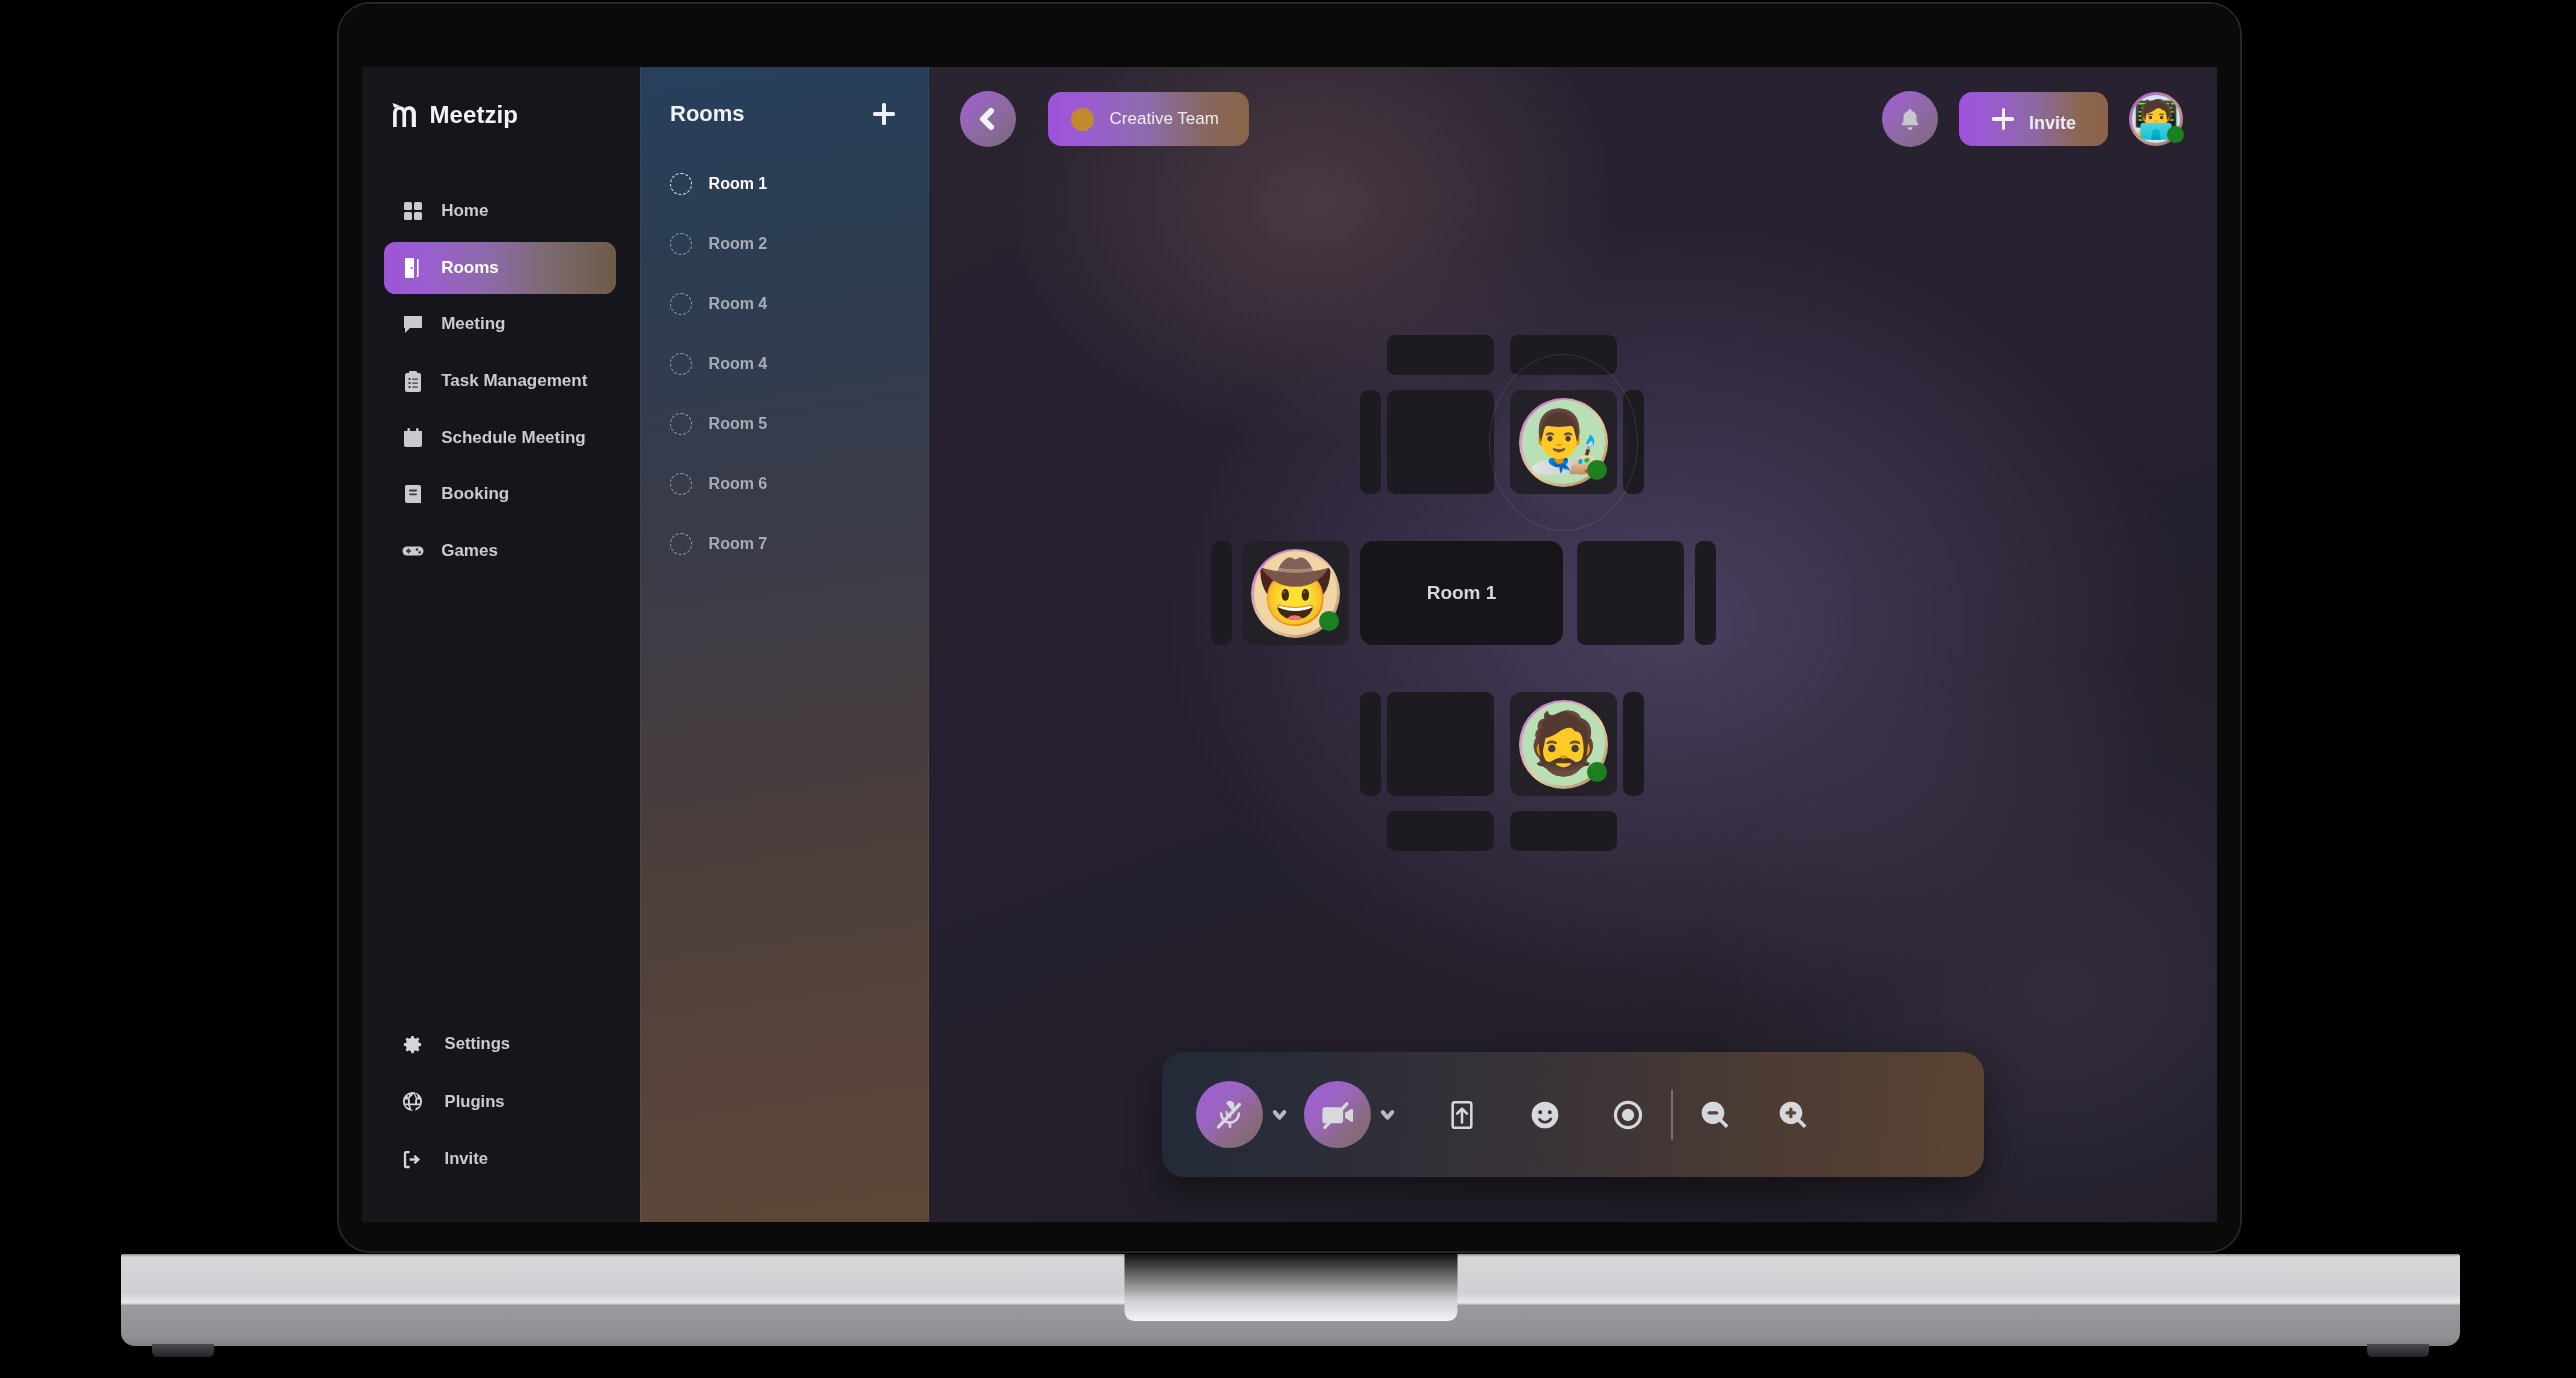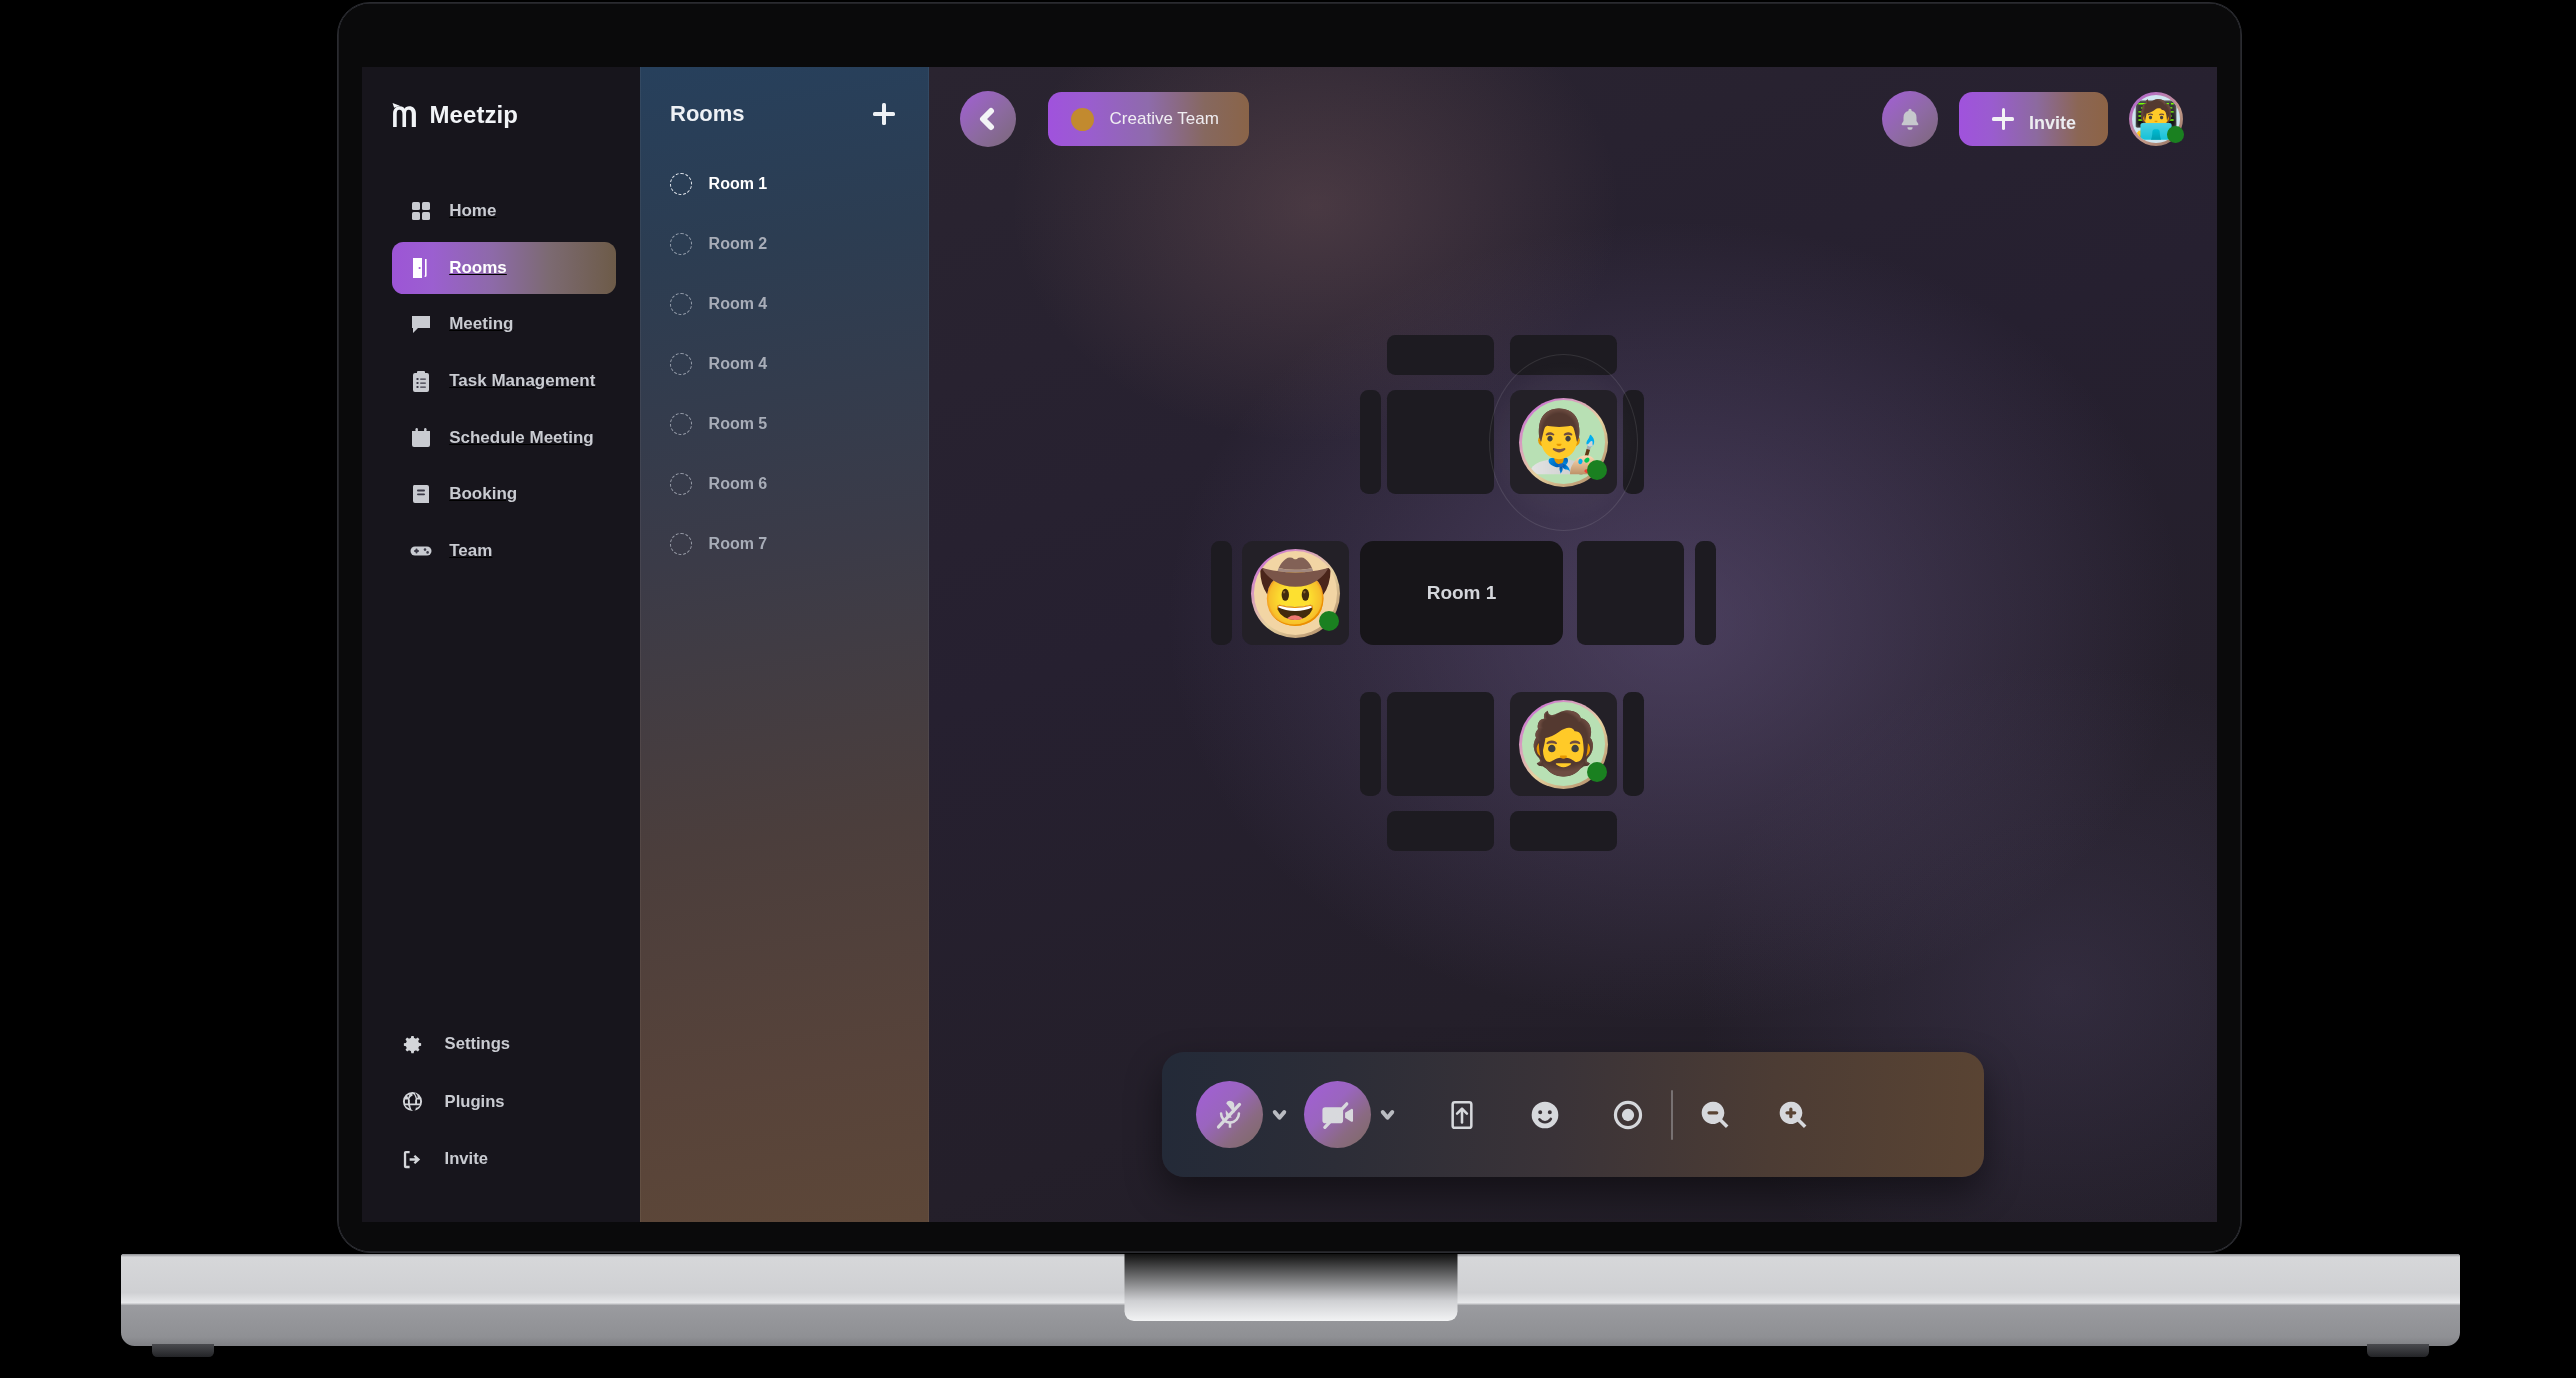--- a/index.html
+++ b/index.html
@@ -48,21 +48,21 @@
     width:278px; height:100%; flex:0 0 278px; position:relative;
     background:linear-gradient(172deg,#253category 0%,#253a55 0%,#2b3a52 14%,
       #3a3946 38%,#4a3d3b 62%,#55423a 80%,#5b4539 100%);
     padding:0; display:flex; flex-direction:column;
   }
   .sb-brand{ display:flex; align-items:center; gap:11.4px; padding:34px 0 0 29px; }
   .sb-brand .logo{ width:27px; height:27px; position:relative; flex:0 0 27px; }
   .sb-brand .name{ font-size:24px; font-weight:700; color:#f2f4f7; letter-spacing:0.1px;text-align:center;}
 
   .sb-nav{ margin-top:56px; display:flex; flex-direction:column; gap:4.7px;
-    padding:0 24px 0 30px;text-decoration:underline; }
+    padding:0 24px 0 22px; }
   .sb-item{
     display:flex; align-items:center; gap:15.6px; height:52px; padding-left:16.6px;
     border-radius:11.4px; cursor:pointer;
   }
   .sb-item .lbl{ font-size:17px; font-weight:600; color:#c9cbd1; }
   .sb-item.active{
     background:linear-gradient(90deg,#9d55d6 0%,#9b5fd0 18%,#8d6aa8 45%,
       #7c6a72 70%,#6d5b48 100%);
   }
   .sb-item.active .lbl{ color:#ffffff; }
@@ -305,21 +305,21 @@
         <div class="sb-item">
           <span class="sb-icon">
             <svg viewBox="0 0 24 24">
                 <rect x="1.5" y="7.5" width="21" height="9" rx="4.5"></rect>
                 <rect x="5" y="11" width="5" height="2" rx="1" fill="#3a3946"></rect>
                 <rect x="6.5" y="9.5" width="2" height="5" rx="1" fill="#3a3946"></rect>
                 <circle cx="16" cy="10.6" r="1.3" fill="#3a3946"></circle>
                 <circle cx="18.6" cy="13.4" r="1.3" fill="#3a3946"></circle>
               </svg>
           </span>
-          <span class="lbl">Team</span>
+          <span class="lbl">Games</span>
         </div>
       </nav>
 
       <div class="sb-bottom">
         <div class="sb-item">
           <span class="sb-icon">
             <svg viewBox="0 0 24 24">
                 <path d="M12 8.6a3.4 3.4 0 1 0 0 6.8 3.4 3.4 0 0 0 0-6.8zm9 4.6v-2.4l-2.3-.5a7 7 0 0 0-.8-1.9l1.3-2-1.7-1.7-2 1.3a7 7 0 0 0-1.9-.8L13.2 3h-2.4l-.5 2.3a7 7 0 0 0-1.9.8l-2-1.3L4.7 6.5l1.3 2a7 7 0 0 0-.8 1.9L3 10.8v2.4l2.2.5c.2.7.5 1.3.8 1.9l-1.3 2 1.7 1.7 2-1.3c.6.3 1.2.6 1.9.8l.5 2.2h2.4l.5-2.2c.7-.2 1.3-.5 1.9-.8l2 1.3 1.7-1.7-1.3-2c.3-.6.6-1.2.8-1.9z"></path>
               </svg>
           </span>

